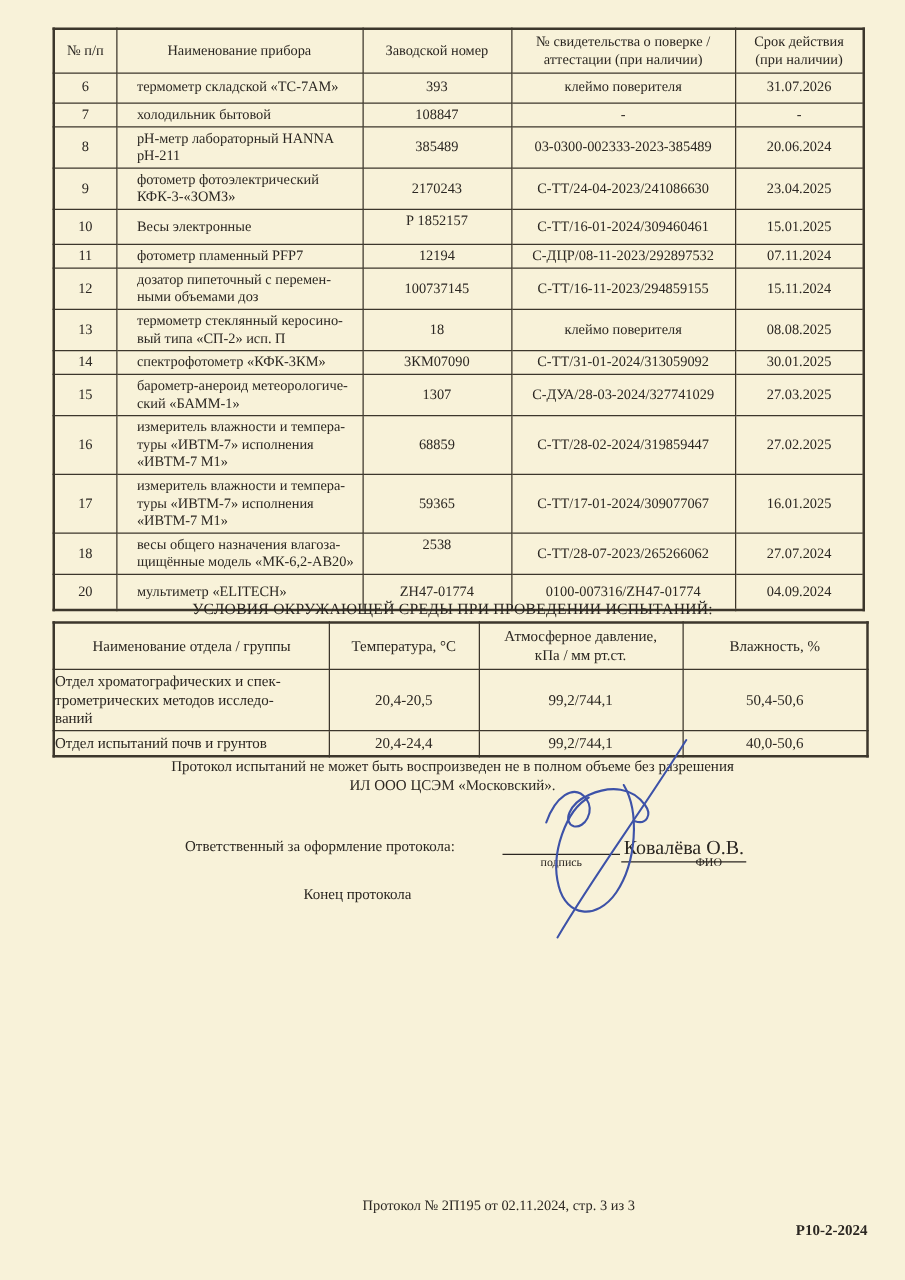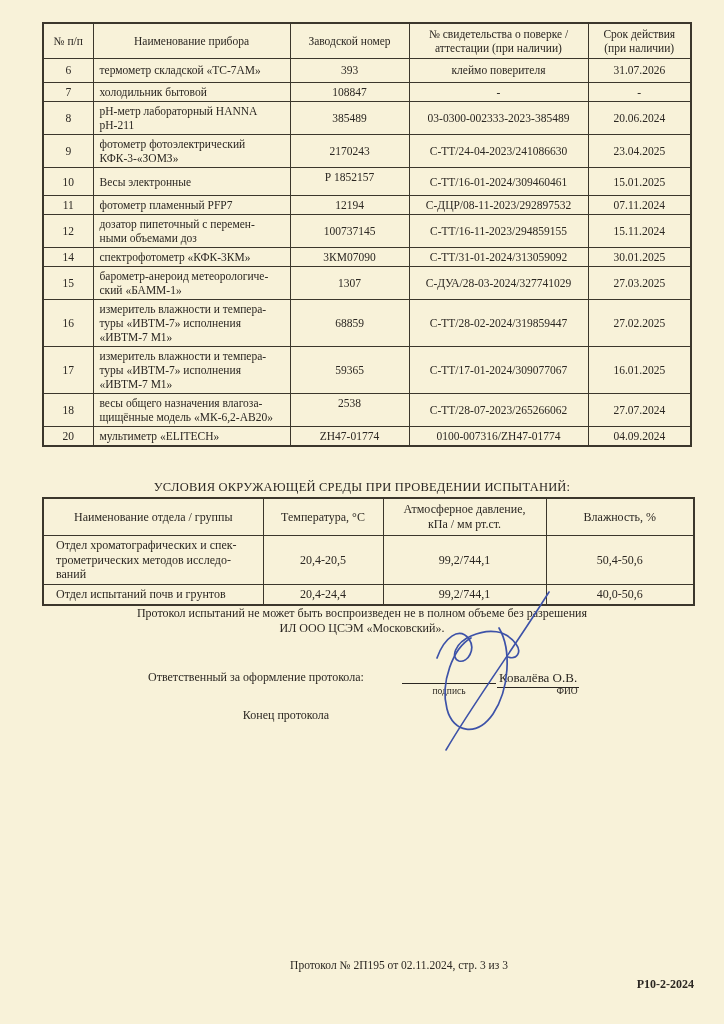--- a/index.html
+++ b/index.html
@@ -27,21 +27,21 @@
   .equip-table th, .equip-table td {
     border: 1px solid #3c372c;
     padding: 2px 3px;
     vertical-align: middle;
     text-align: center;
     font-weight: normal;
     white-space: pre-line;
   }
   .equip-table { border: 2px solid #3c372c; }
   .equip-table thead th { height: 30px; }
-  .equip-table td.c-name { text-align: left; padding-left: 6px; }
+  .equip-table td.c-name { text-align: left; padding-left: 16px; }
   .equip-table tbody tr:nth-child(1) { height: 24px; }
   .equip-table tbody tr:nth-child(2) { height: 18px; }
   .equip-table tbody tr:nth-child(5) { height: 28px; }
   .equip-table tbody tr:nth-child(14) { height: 28px; }
   .equip-table tbody tr:nth-child(15) { height: 34px; }
   .equip-table td.top-align { vertical-align: top; }
 
   
   .env-title {
     position: absolute; left: 0; top: 480px; width: 724px;
@@ -55,39 +55,39 @@
   }
   .env-table th, .env-table td {
     border: 1px solid #3c372c;
     padding: 2px 4px;
     text-align: center;
     vertical-align: middle;
     font-weight: normal;
     white-space: pre-line;
   }
   .env-table thead th { height: 32px; }
-  .env-table td.c-dept { text-align: left; padding-left: 12px; }
+  .env-table td.c-dept { text-align: left; padding-left: 0; }
   .env-table tbody tr:nth-child(2) { height: 18px; }
 
   
   .copyright {
     position: absolute; left: 0; top: 606px; width: 724px;
     text-align: center; font-size: 12px; line-height: 15px;
   }
   .responsible-label { position: absolute; left: 148px; top: 670px; font-size: 12px; }
   .sig-blank {
     position: absolute; left: 402px; top: 670px; width: 94px; height: 13px;
     border-bottom: 1px solid #2b2722;
   }
   .sig-caption {
     position: absolute; left: 402px; top: 686px; width: 94px;
     text-align: center; font-size: 9.5px;
   }
   .resp-name {
-    position: absolute; left: 497px; top: 670px; font-size: 13px;
+    position: absolute; left: 497px; top: 670px; font-size: 16px;
     border-bottom: 1px solid #2b2722; padding: 0 2px 1px 2px;
   }
   .name-caption {
     position: absolute; left: 522px; top: 686px; width: 90px;
     text-align: center; font-size: 9.5px;
   }
   .end-label {
     position: absolute; left: 0; top: 708px; width: 572px;
     text-align: center; font-size: 12px;
   }
@@ -172,20 +172,28 @@
   </tr>
         <tr>
     <td class="c-num">12</td>
     <td class="c-name">дозатор пипеточный с перемен-
 ными объемами доз</td>
     <td class="c-serial">100737145</td>
     <td class="c-cert">С-ТТ/16-11-2023/294859155</td>
     <td class="c-date">15.11.2024</td>
   </tr>
         <tr>
+    <td class="c-num">13</td>
+    <td class="c-name">термометр стеклянный керосино-
+вый типа «СП-2» исп. П</td>
+    <td class="c-serial">18</td>
+    <td class="c-cert">клеймо поверителя</td>
+    <td class="c-date">08.08.2025</td>
+  </tr>
+        <tr>
     <td class="c-num">14</td>
     <td class="c-name">спектрофотометр «КФК-3КМ»</td>
     <td class="c-serial">3КМ07090</td>
     <td class="c-cert">С-ТТ/31-01-2024/313059092</td>
     <td class="c-date">30.01.2025</td>
   </tr>
         <tr>
     <td class="c-num">15</td>
     <td class="c-name">барометр-анероид метеорологиче-
 ский «БАММ-1»</td>

